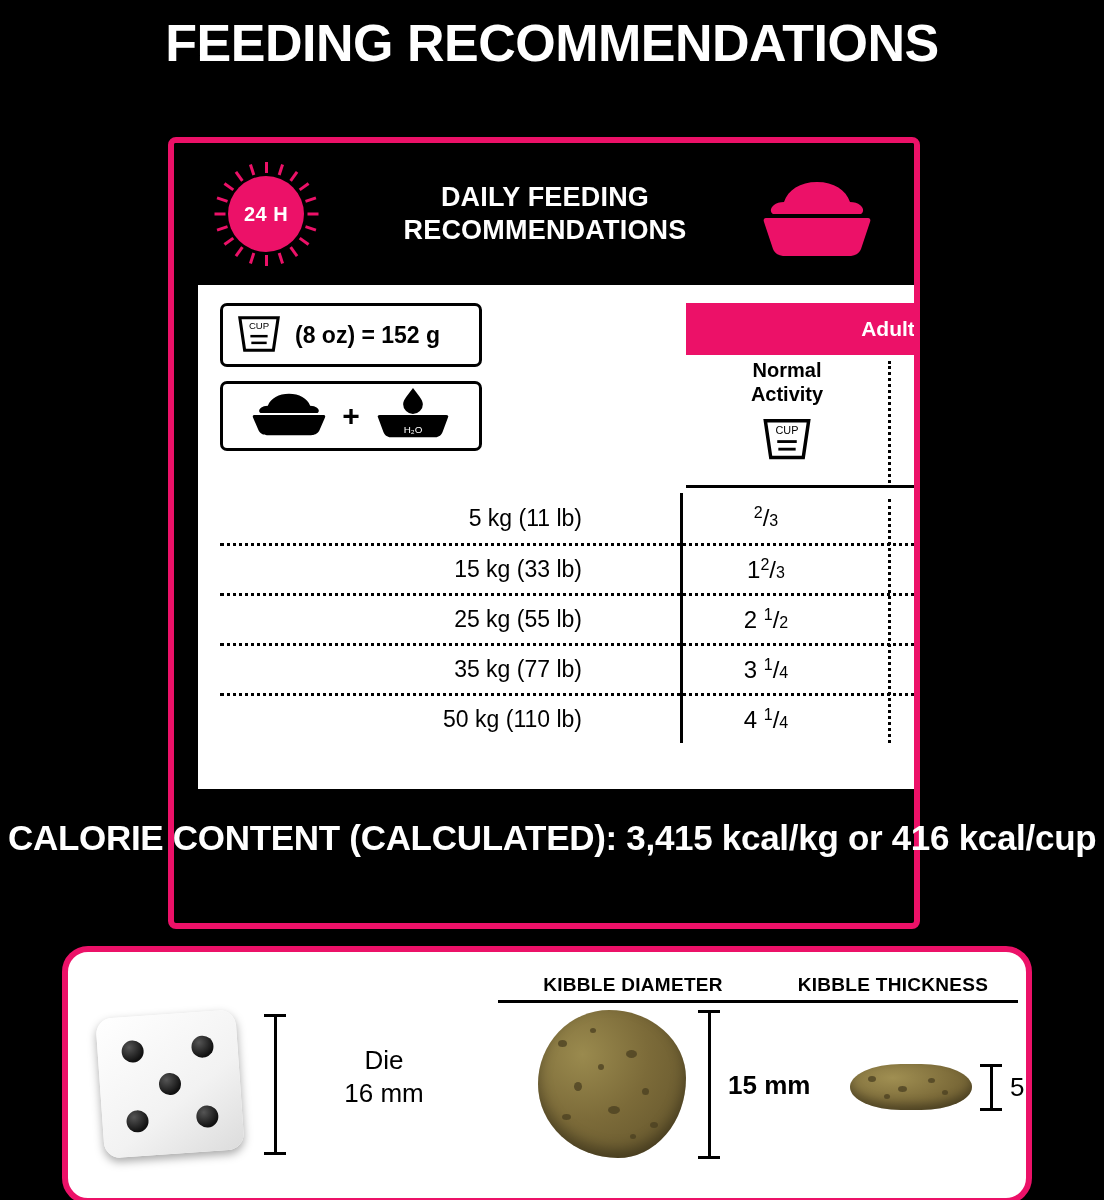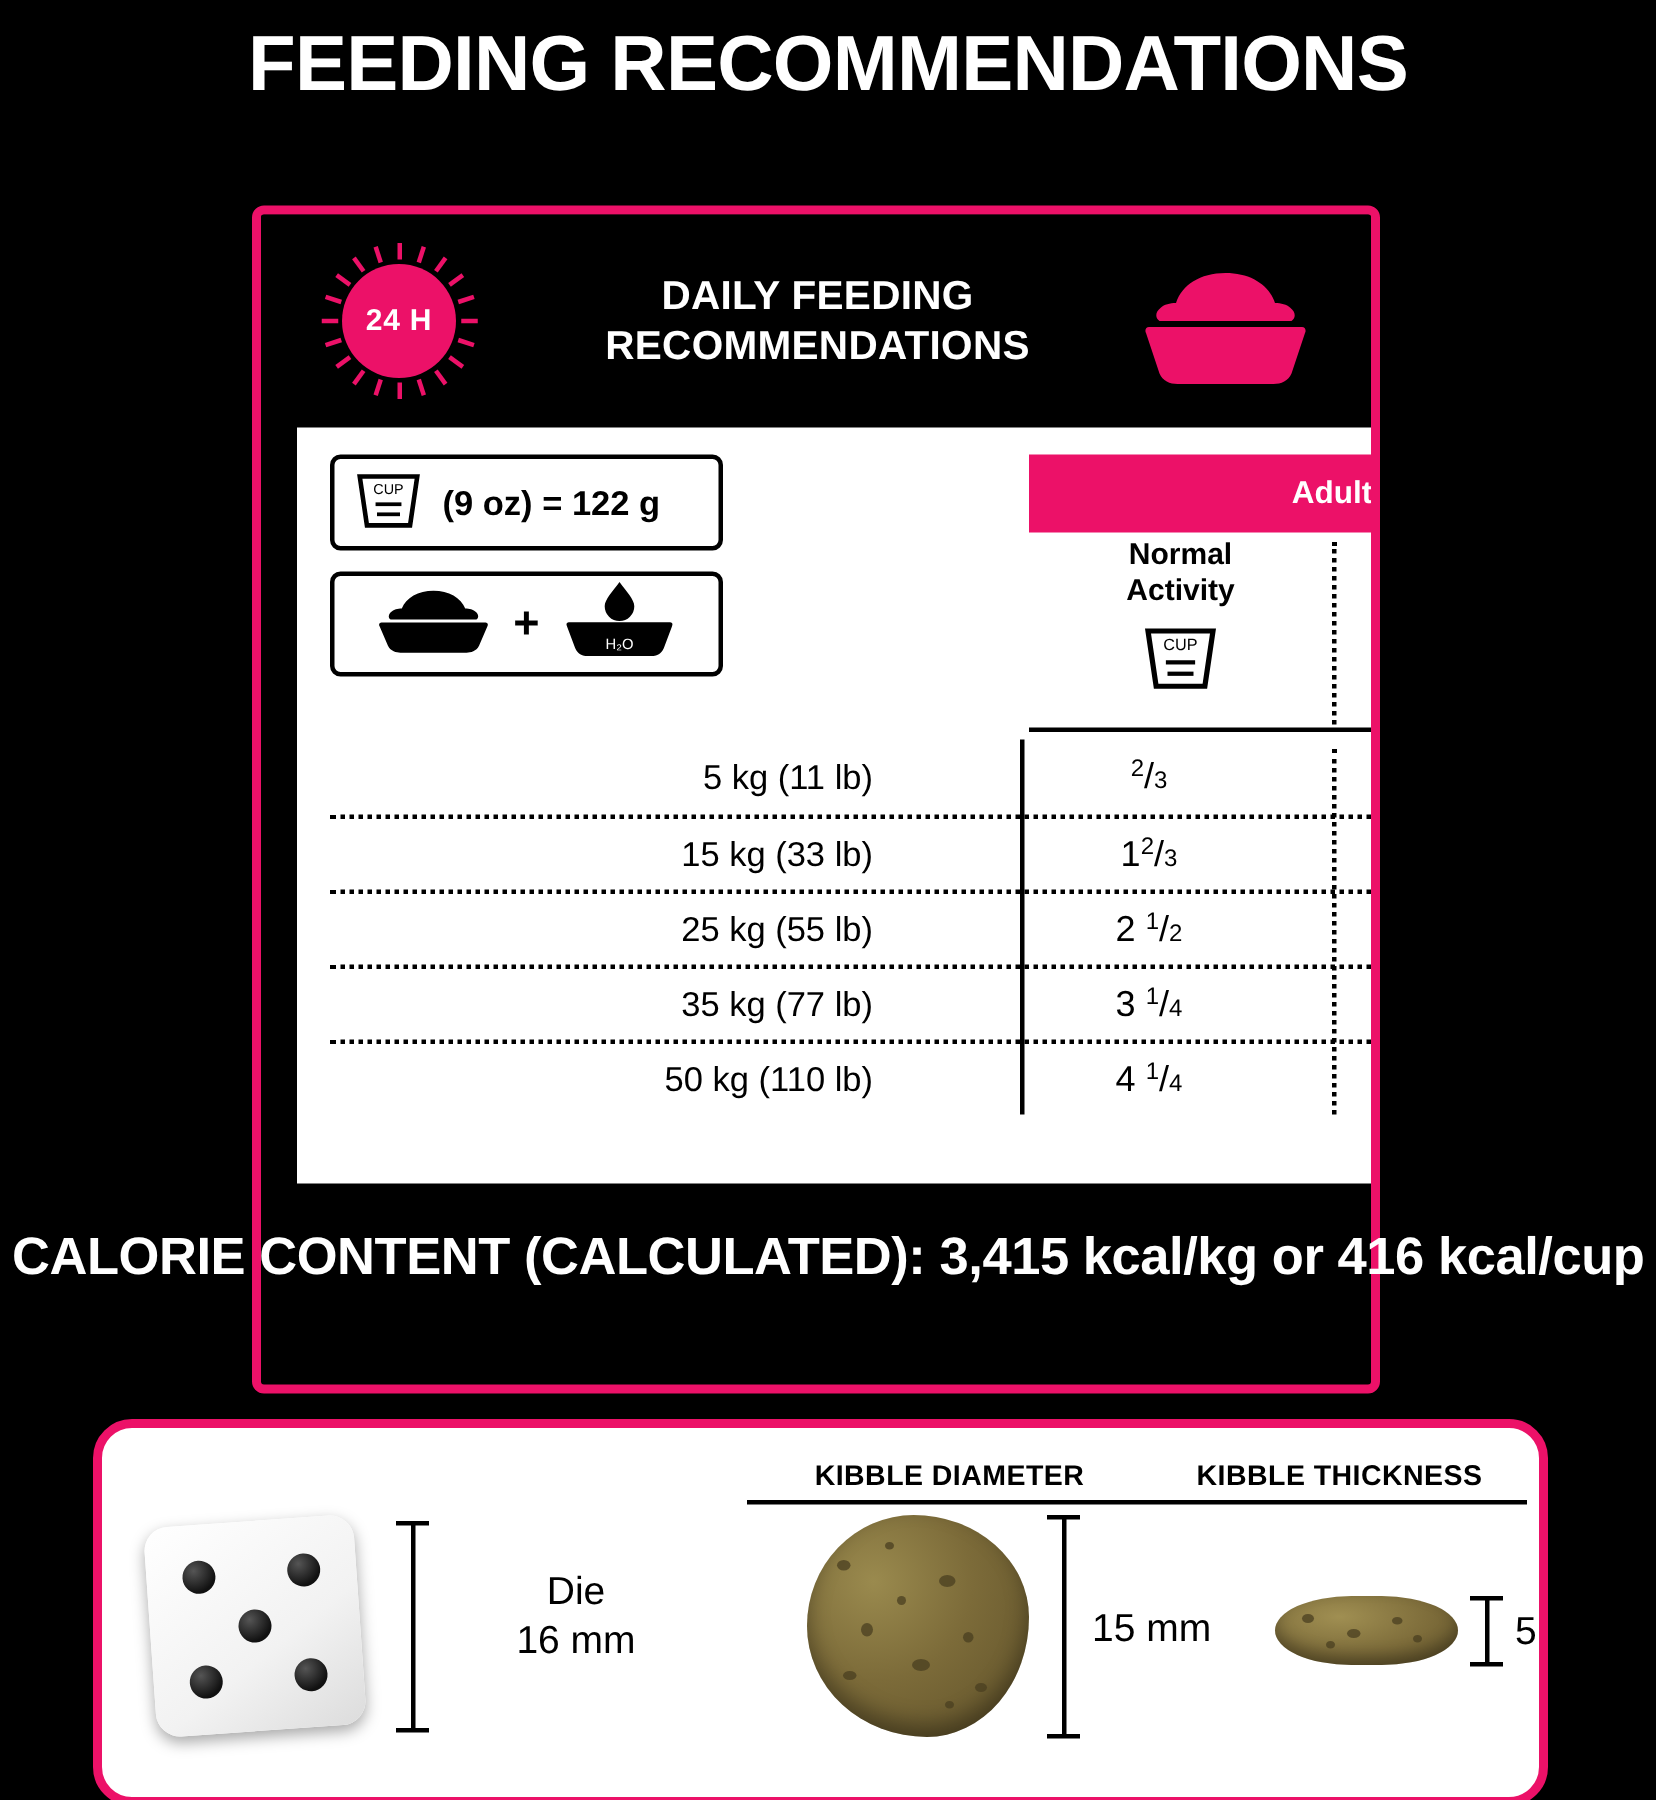--- a/index.html
+++ b/index.html
@@ -368,21 +368,21 @@
       <div class="left-col">
         <div class="box box-cup">
           <span>
             <svg viewBox="0 0 52 48" width="52" height="46" aria-hidden="true">
               <path fill="none" stroke="#000" stroke-width="3.2" d="M6 8h40l-5 34H11L6 8z"></path>
               <text x="26" y="20" font-size="10" font-family="Liberation Sans, sans-serif" text-anchor="middle" fill="#000">CUP</text>
               <rect x="17" y="26" width="18" height="2.6" fill="#000"></rect>
               <rect x="18" y="33" width="16" height="2.6" fill="#000"></rect>
             </svg>
           </span>
-          <span class="cup-label">(9 oz) = 122 g</span>
+          <span class="cup-label">(8 oz) = 152 g</span>
         </div>
 
         <div class="box box-mix">
           <span>
             <svg viewBox="0 0 86 50" width="86" height="46" aria-hidden="true">
               <path fill="#000" d="M20 16c3-8 12-13 23-13s20 5 23 13c3 0 6 1 7 2 3 2 3 5 1 6H12c-2-1-2-4 1-6 1-1 4-2 7-2z"></path>
               <path fill="#000" d="M6 26h74c2 0 3 1 2 3l-6 14c-2 4-6 5-9 5H19c-3 0-7-1-9-5L4 29c-1-2 0-3 2-3z"></path>
             </svg>
           </span>
           <span class="plus">+</span>
@@ -505,21 +505,21 @@
       <span class="fleck" style="left:104px;top:78px; width:7px;  height:7px;"></span>
       <span class="fleck" style="left:24px; top:104px;width:9px;  height:6px;"></span>
       <span class="fleck" style="left:60px; top:54px; width:6px;  height:6px;"></span>
       <span class="fleck" style="left:112px;top:112px;width:8px;  height:6px;"></span>
       <span class="fleck" style="left:92px; top:124px;width:6px;  height:5px;"></span>
     </div>
 
     <div class="vline" style="left:640px; top:58px; height:148px;"></div>
     <div class="vcap" style="left:630px; top:58px;"></div>
     <div class="vcap" style="left:630px; top:204px;"></div>
-    <div class="meas-label" style="left:660px; top:118px;">15 mm</div>
+    <div class="meas-label" style="left:660px; top:118px;font-weight:bold;">15 mm</div>
 
     <div class="kibble-side">
       <span class="fleck" style="left:18px; top:12px; width:8px; height:6px;"></span>
       <span class="fleck" style="left:48px; top:22px; width:9px; height:6px;"></span>
       <span class="fleck" style="left:78px; top:14px; width:7px; height:5px;"></span>
       <span class="fleck" style="left:34px; top:30px; width:6px; height:5px;"></span>
       <span class="fleck" style="left:92px; top:26px; width:6px; height:5px;"></span>
     </div>
 
     <div class="vline" style="left:922px; top:112px; height:46px;"></div>

